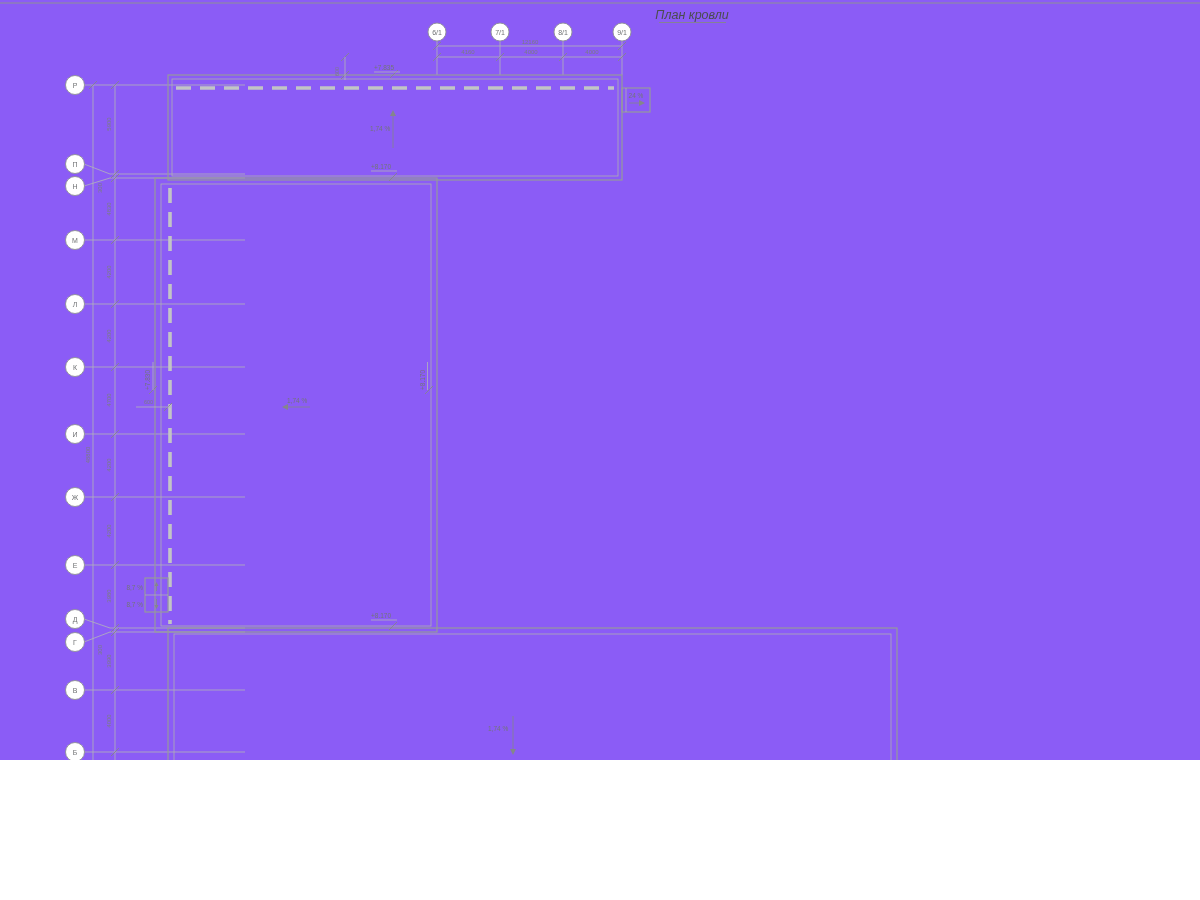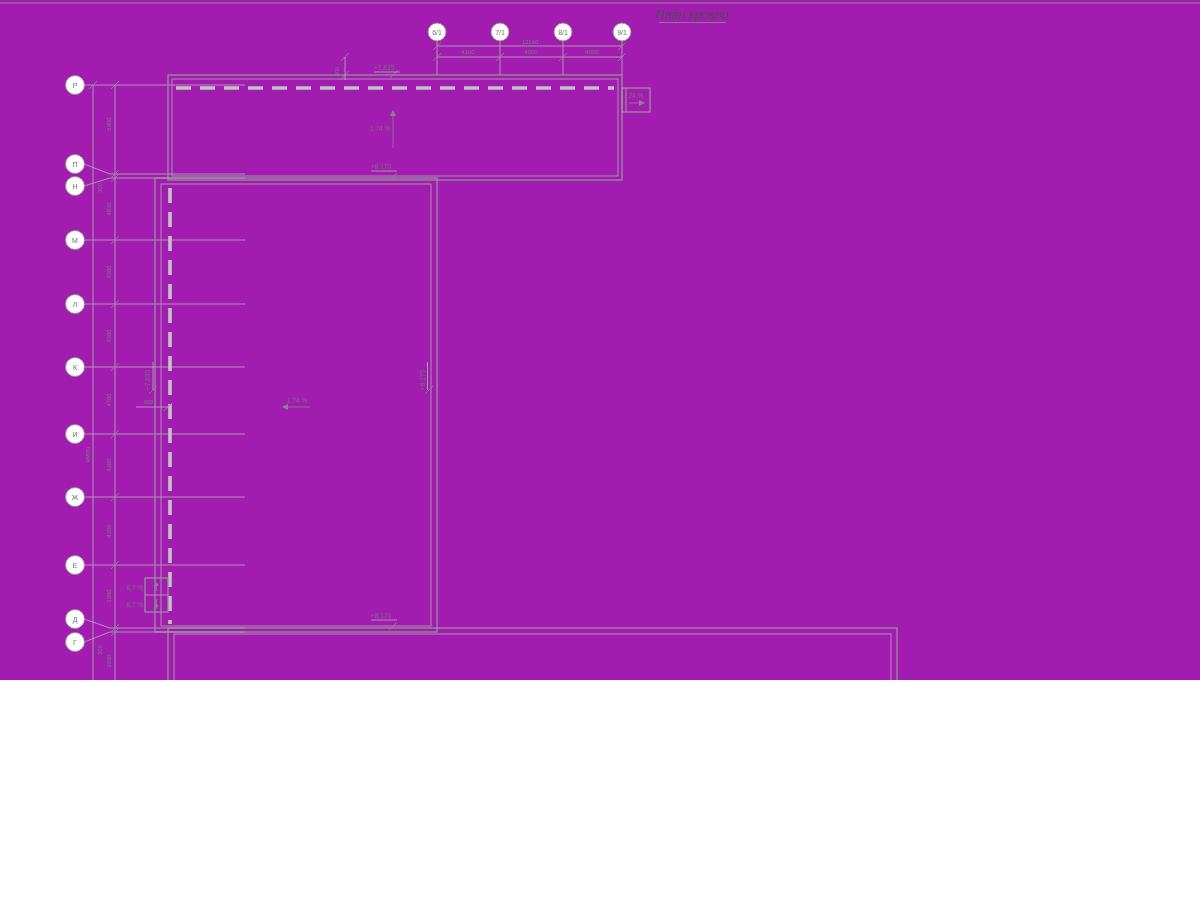--- a/index.html
+++ b/index.html
@@ -1,16 +1,16 @@
 <!DOCTYPE html>
 <html><head>
 <meta charset="utf-8">
 <style>
   html,body{margin:0;padding:0;background:#fff;}
-  #sheet{position:relative;width:1200px;height:680px;background:#a21caf;overflow:hidden;
+  #sheet{position:relative;width:1200px;height:760px;background:#8b5cf6;overflow:hidden;
          font-family:"Liberation Sans",sans-serif;}
   svg{position:absolute;left:0;top:0;}
   
   .frame{stroke:#8f9193;stroke-width:1;fill:none;}
   .w{stroke:#97999c;stroke-width:1.2;fill:none;}           
   .w2{stroke:#aeb0b2;stroke-width:0.8;fill:none;}          
   .a{stroke:#b3b5b7;stroke-width:0.8;fill:none;}           
   .d{stroke:#c2c4c6;stroke-width:3.6;fill:none;stroke-dasharray:15 9;} 
   .tick{stroke:#84868a;stroke-width:0.9;fill:none;}
   .arr{stroke:#84868a;stroke-width:0.8;fill:none;}

